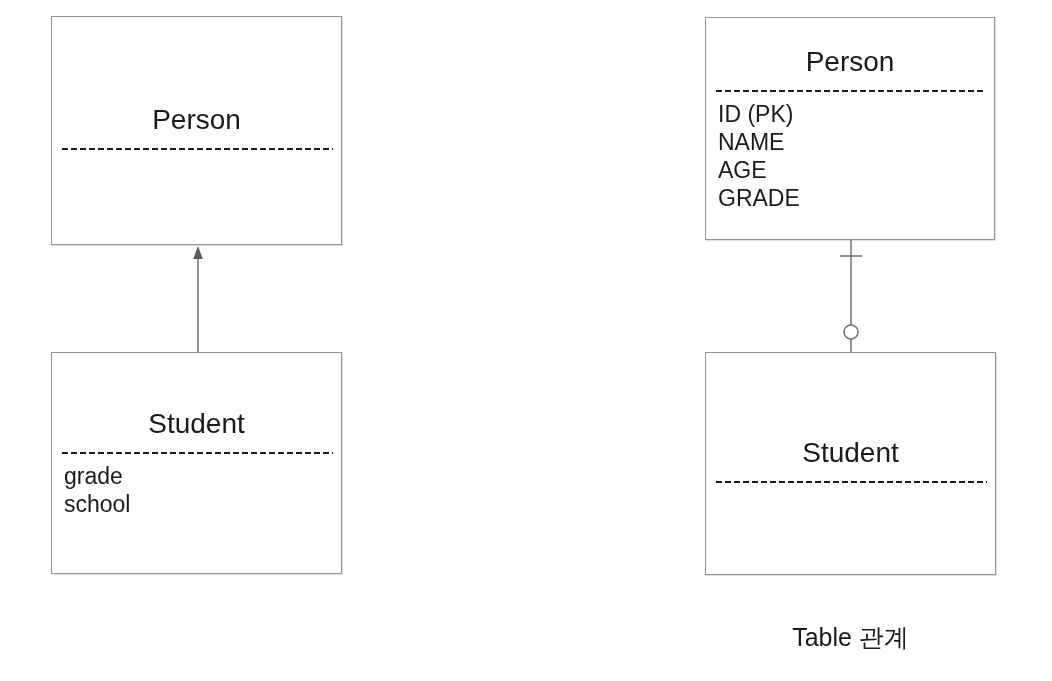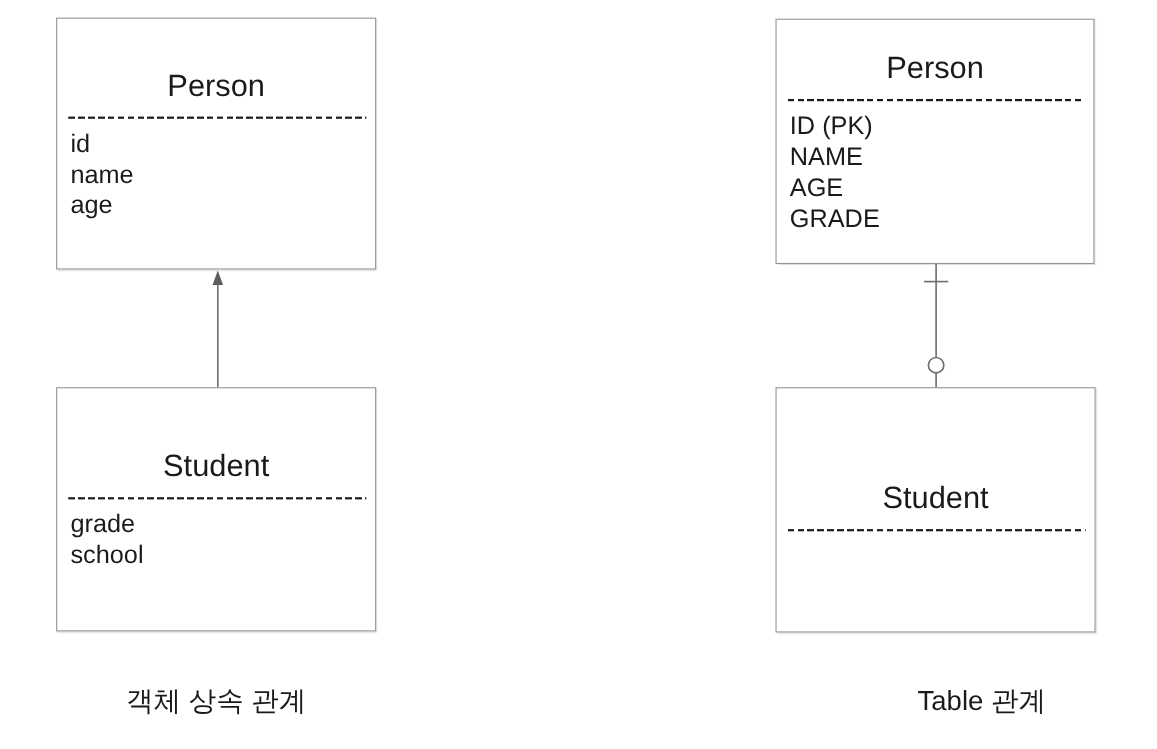--- a/index.html
+++ b/index.html
@@ -57,52 +57,46 @@
   .conn-right { left: 835px; top: 240px; }
   .caption {
     position: absolute;
     top: 622px;
     text-align: center;
     font-size: 25px;
     line-height: 30px;
     color: #1a1a1a;
   }
   .caption-left  { left: 51px;  width: 291px; }
-  .caption-right { left: 747px; width: 291px; }
+  .caption-right { left: 705px; width: 291px; }
 </style>
 </head>
 <body>
 
 <div class="canvas">
 
   <div class="entity box-left-person">
     <div class="entity-title">Person</div>
     <div class="separator"></div>
-    <div class="fields">
-      <div class="field">id</div>
-      <div class="field">name</div>
-      <div class="field">age</div>
-    </div>
   </div>
 
   <svg class="connector arrow-left" width="16" height="108" viewBox="0 0 16 108">
     <line x1="8" y1="107" x2="8" y2="10" stroke="#707070" stroke-width="1.5"></line>
     <path d="M8 1 L3.2 14 L12.8 14 Z" fill="#5c5c5c"></path>
   </svg>
 
   <div class="entity box-left-student">
     <div class="entity-title">Student</div>
     <div class="separator"></div>
     <div class="fields">
       <div class="field">grade</div>
       <div class="field">school</div>
     </div>
   </div>
 
-  <div class="caption caption-left">객체 상속 관계</div>
 
   <div class="entity box-right-person">
     <div class="entity-title">Person</div>
     <div class="separator"></div>
     <div class="fields">
       <div class="field">ID (PK)</div>
       <div class="field">NAME</div>
       <div class="field">AGE</div>
       <div class="field">GRADE</div>
     </div>

